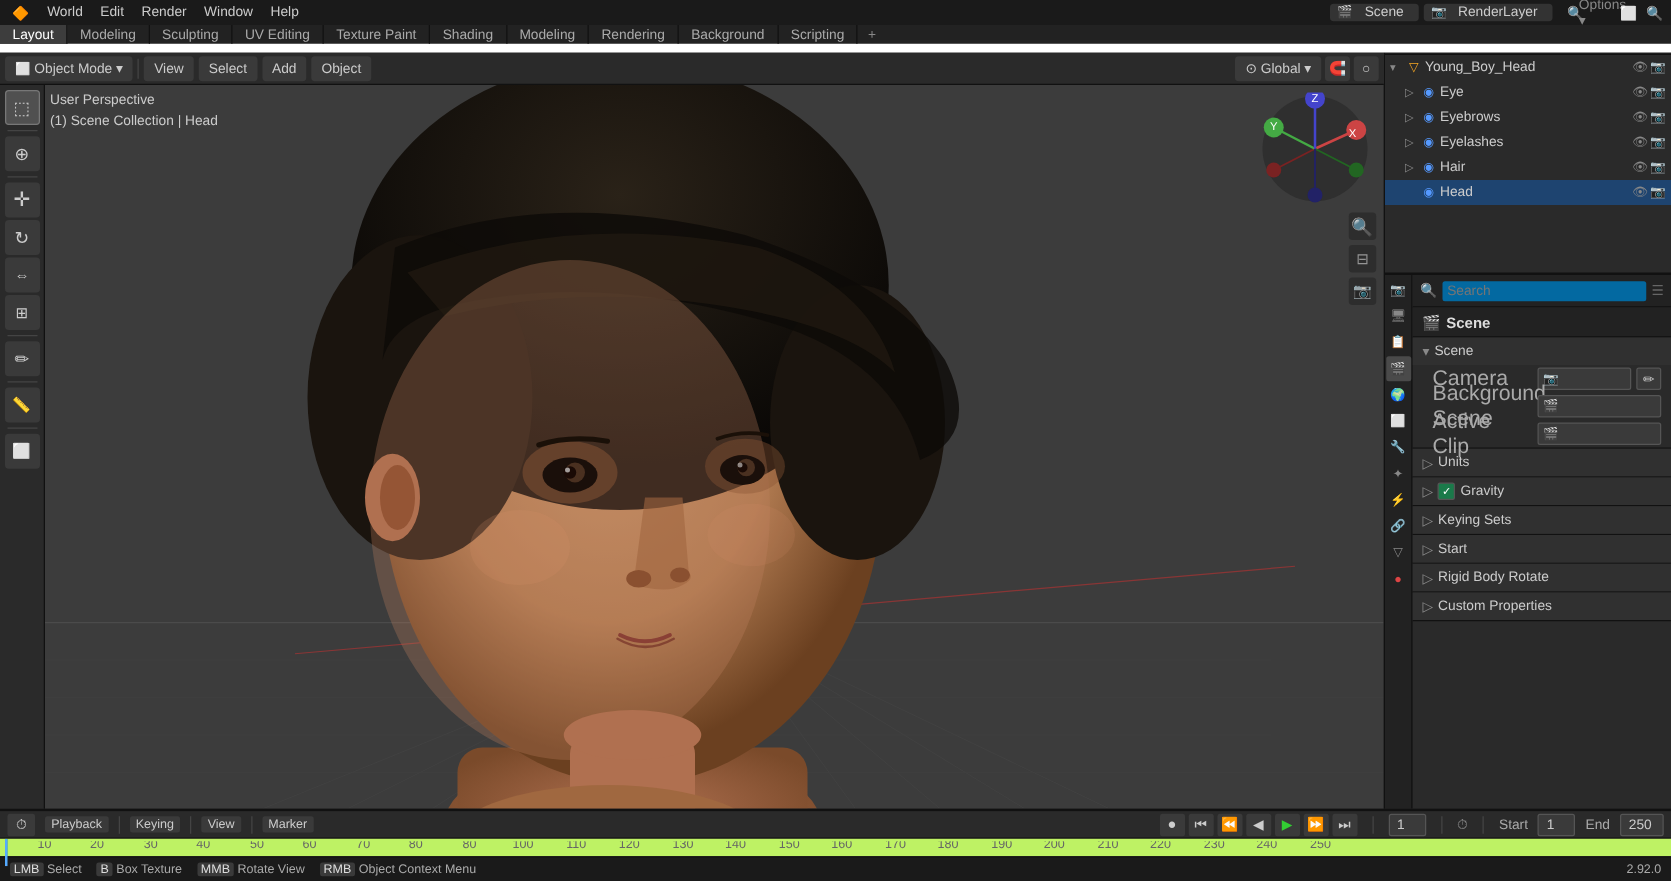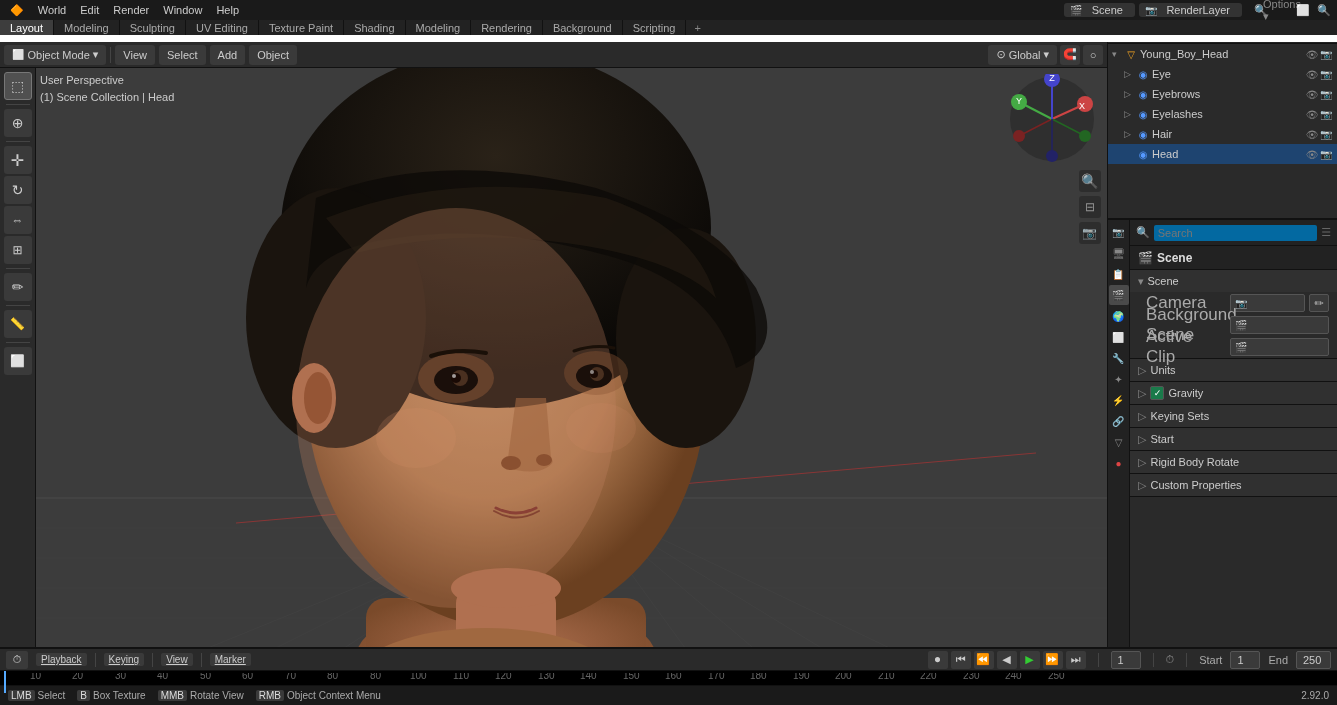--- a/index.html
+++ b/index.html
@@ -304,35 +304,34 @@
       height: 22px;
       background: #2a2a2a;
       display: flex;
       align-items: center;
       padding: 0 6px;
       gap: 8px;
       border-bottom: 1px solid #111;
     }
     #timeline-track {
       height: 22px;
-      background: #000000;
+      background: #bef264;
       display: flex;
       align-items: center;
       position: relative;
       overflow: hidden;
       padding-left: 44px;
     }
     .timeline-btn {
       padding: 1px 5px;
       background: #3a3a3a;
       border-radius: 2px;
       cursor: pointer;
       color: #ccc;
       font-size: 10px;
-      text-decoration: underline;
     }
     .timeline-label {
       font-size: 11px;
       color: #aaa;
     }
     .frame-num {
       font-size: 10px;
       color: #666;
       position: absolute;
       bottom: 2px;

